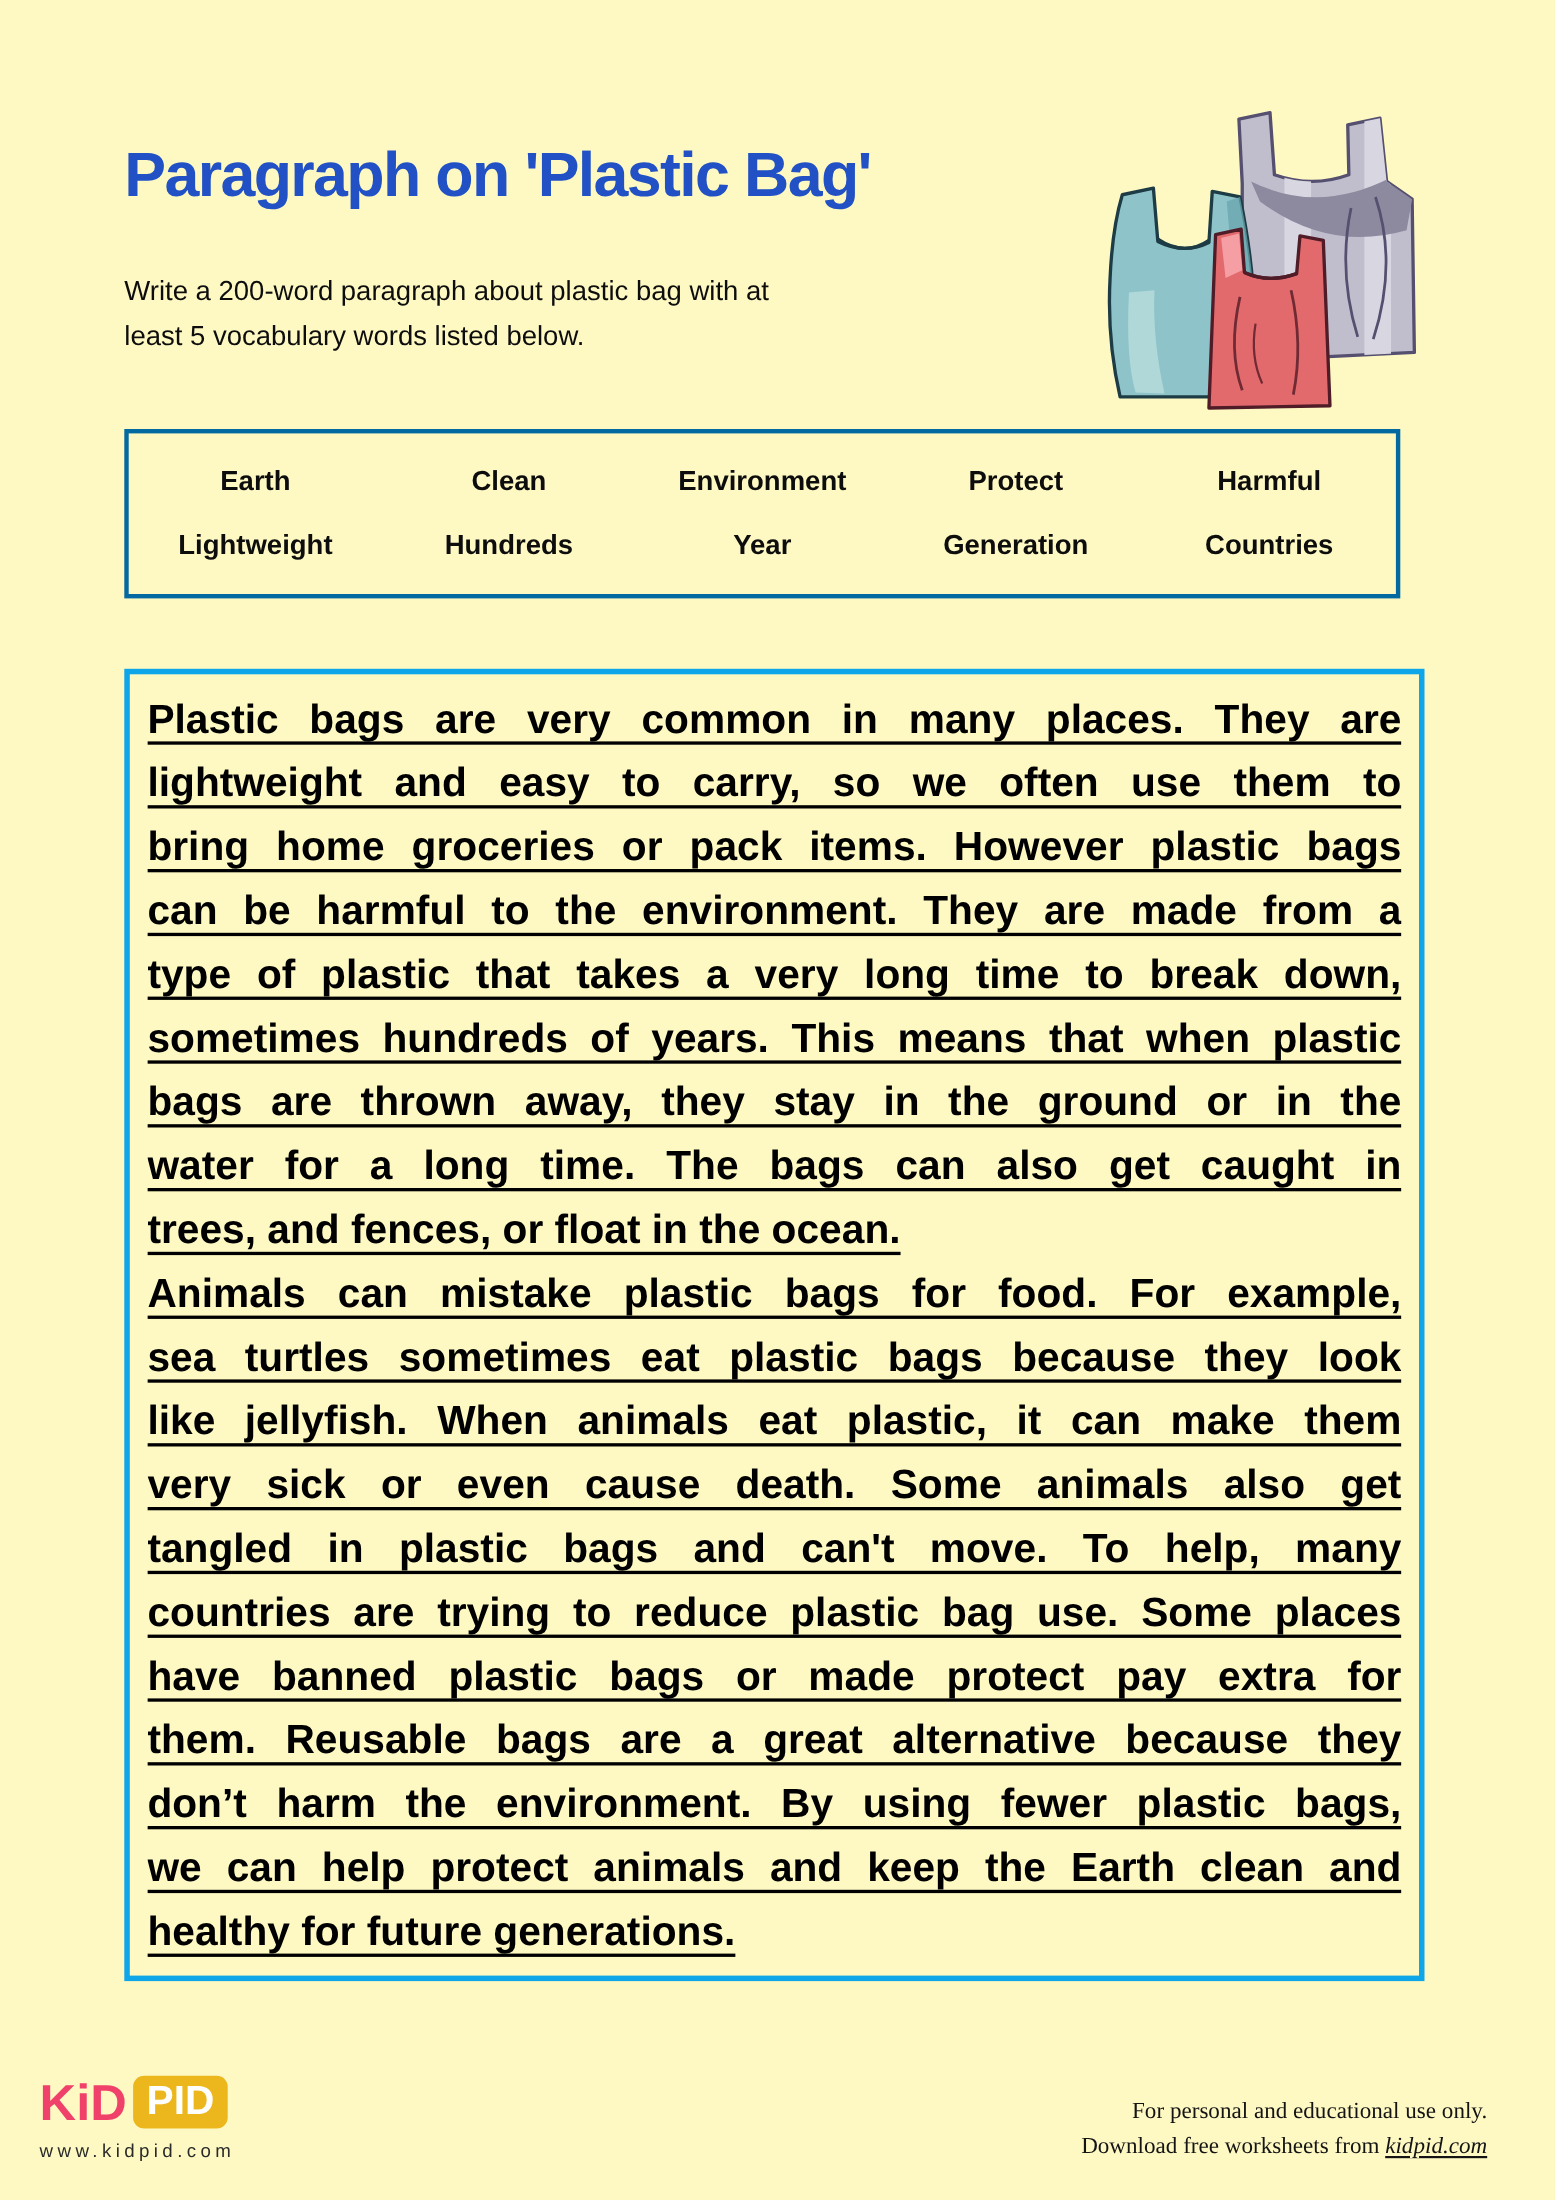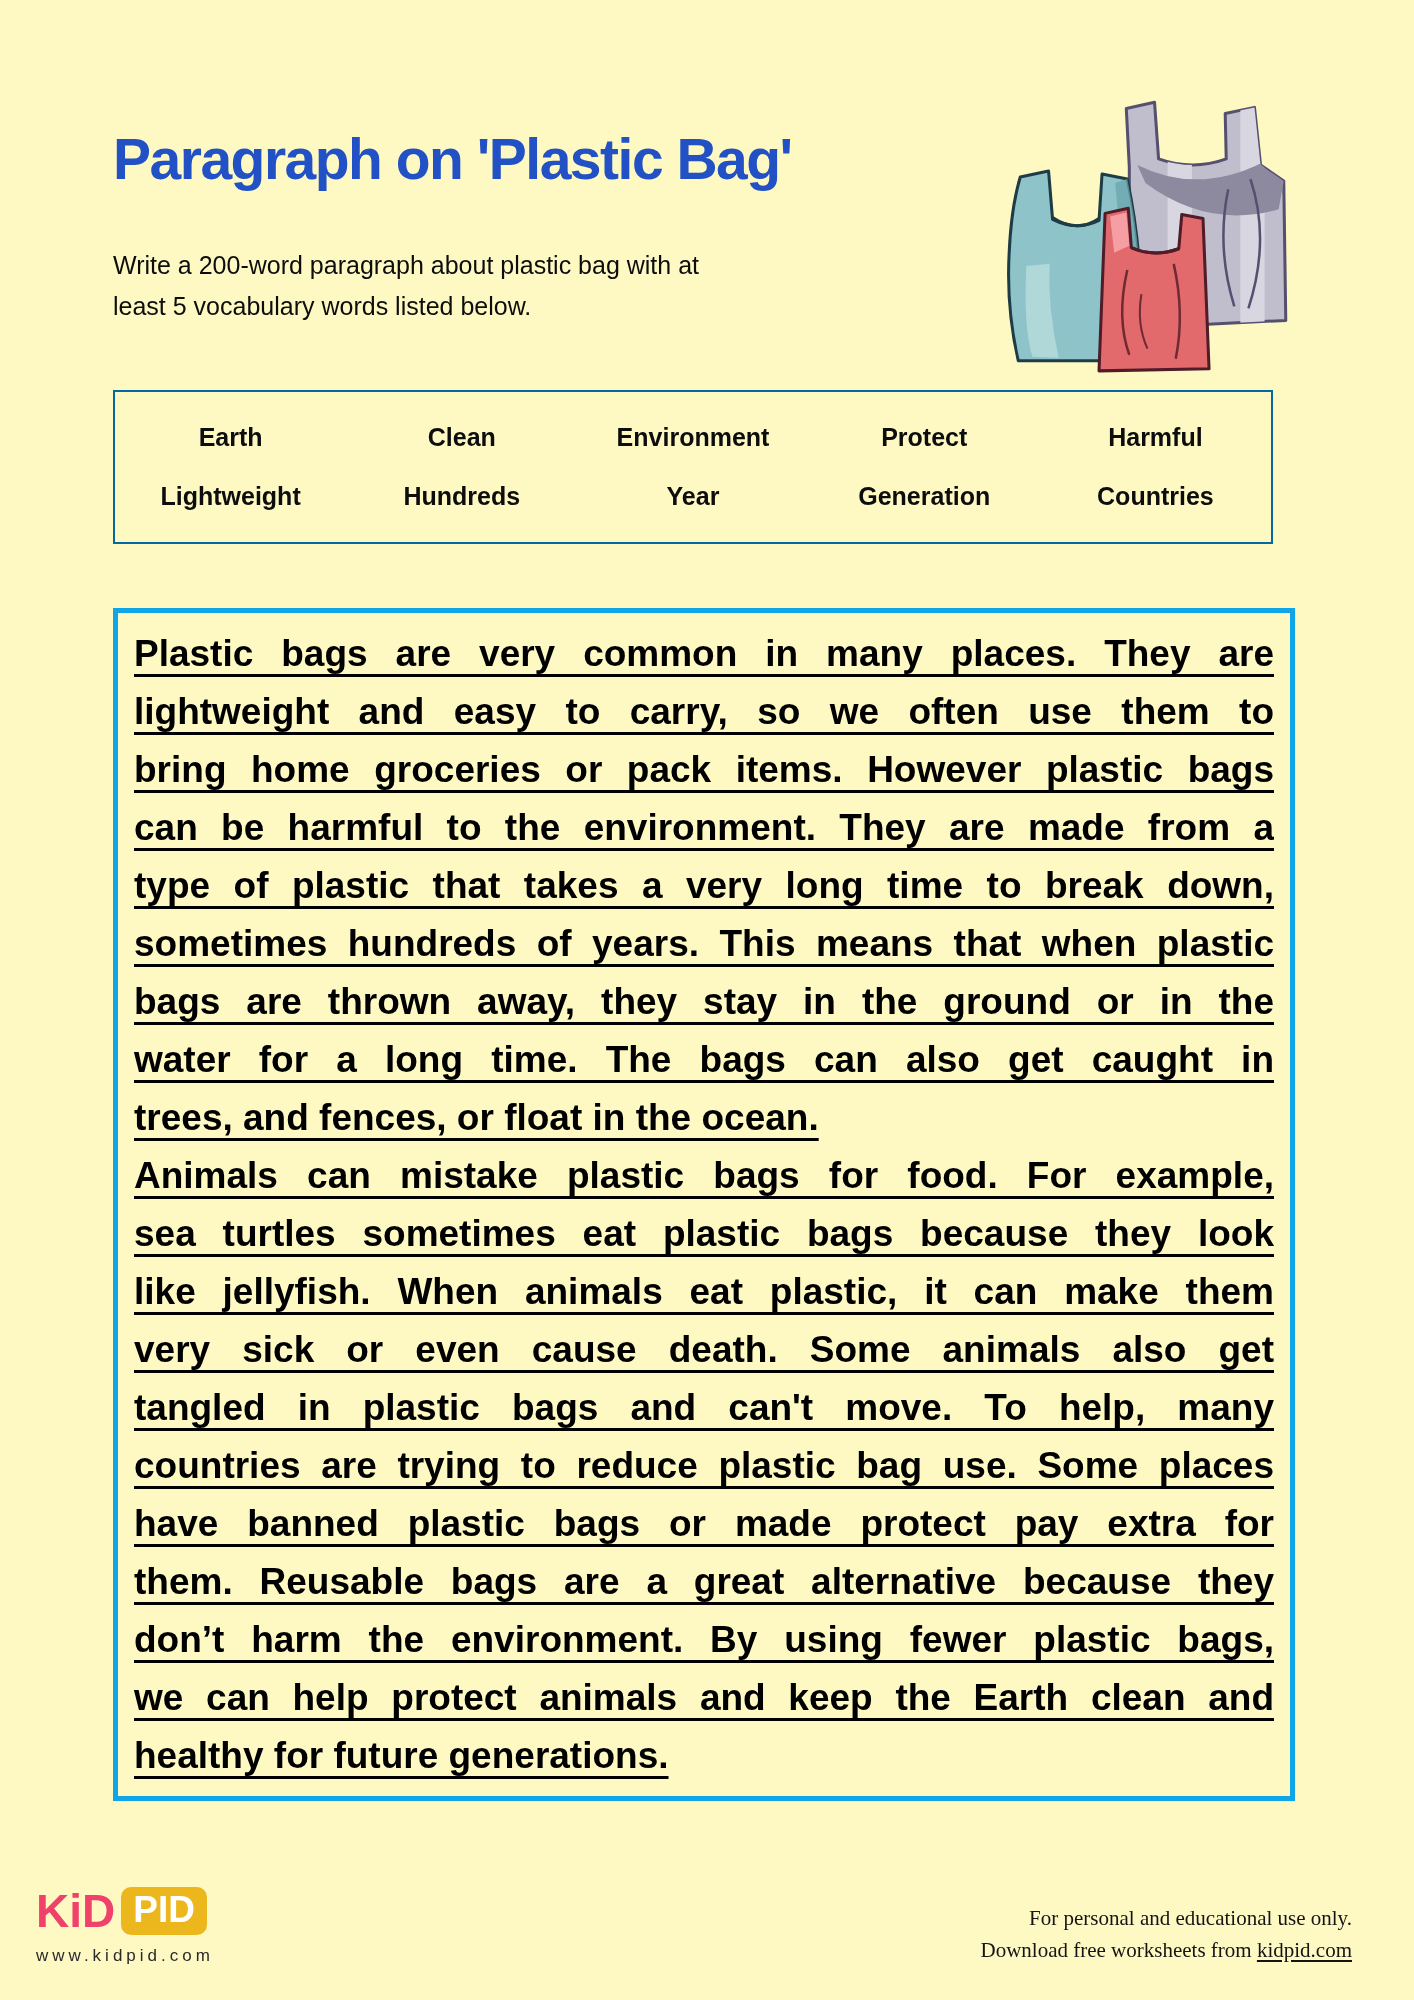--- a/index.html
+++ b/index.html
@@ -19,21 +19,21 @@
     position:absolute; left:113px; top:245px;
     font-size:25px; font-weight:400; color:#0d0d0d; line-height:1.62;
   }
 
   
   .illustration { position:absolute; left:975px; top:66px; width:350px; height:318px; }
 
   
   .vocab-box {
     position:absolute; left:113px; top:390px; width:1160px; height:154px;
-    border:2px solid #0369a1;
+    border:4px solid #0369a1;
     display:flex; flex-direction:column; justify-content:space-evenly;
   }
   .vocab-row { display:flex; }
   .vocab-word {
     flex:1; text-align:center;
     font-size:25px; font-weight:700; color:#0d0d0d;
   }
 
   
   .essay-box {
@@ -70,21 +70,21 @@
   }
   .site-url {
     position:absolute; left:36px; top:1946px;
     font-size:17px; letter-spacing:4px; color:#2a2a2a;
   }
   .usage-note {
     position:absolute; right:62px; top:1903px; text-align:right;
     font-family:"Liberation Serif", serif;
     font-size:21px; color:#141414; line-height:1.5;
   }
-  .usage-link { text-decoration:underline; color:#141414; text-underline-offset:3px; }
+  .usage-link { text-decoration:underline; color:#141414; text-underline-offset:3px;font-style:italic; }
 </style>
 </head>
 <body>
 
 <div class="page">
 
   <h1 class="title">Paragraph on 'Plastic Bag'</h1>
   <div class="subtitle">
     <div>Write a 200-word paragraph about plastic bag with at</div>
     <div>least 5 vocabulary words listed below.</div>

